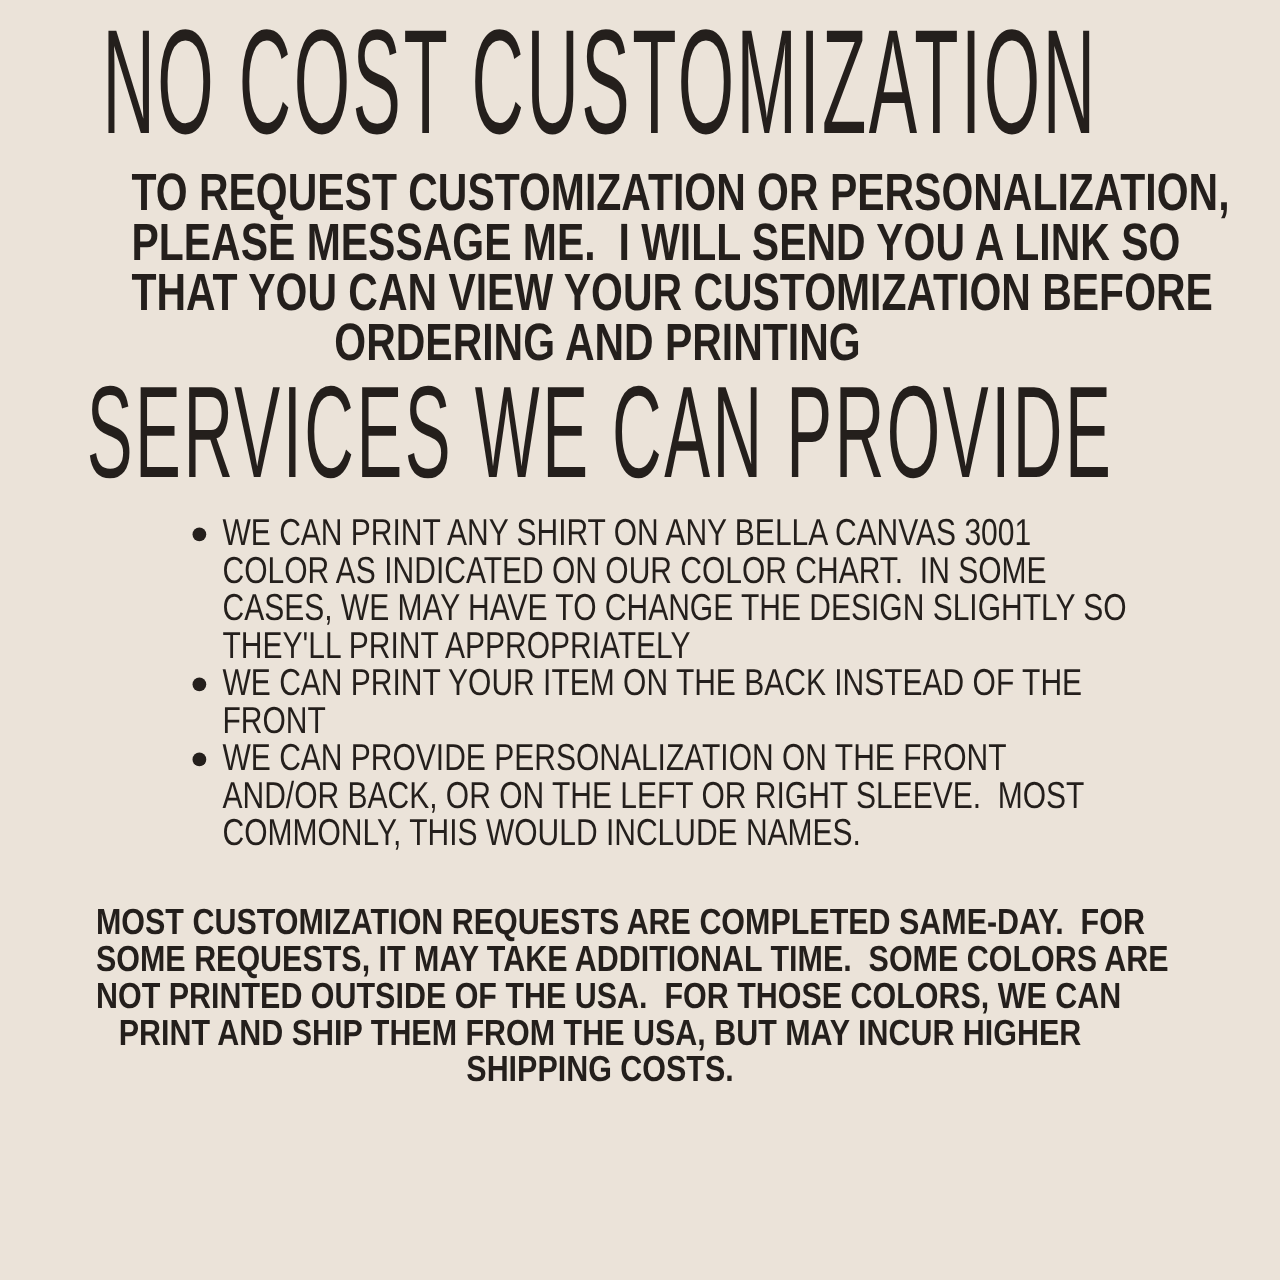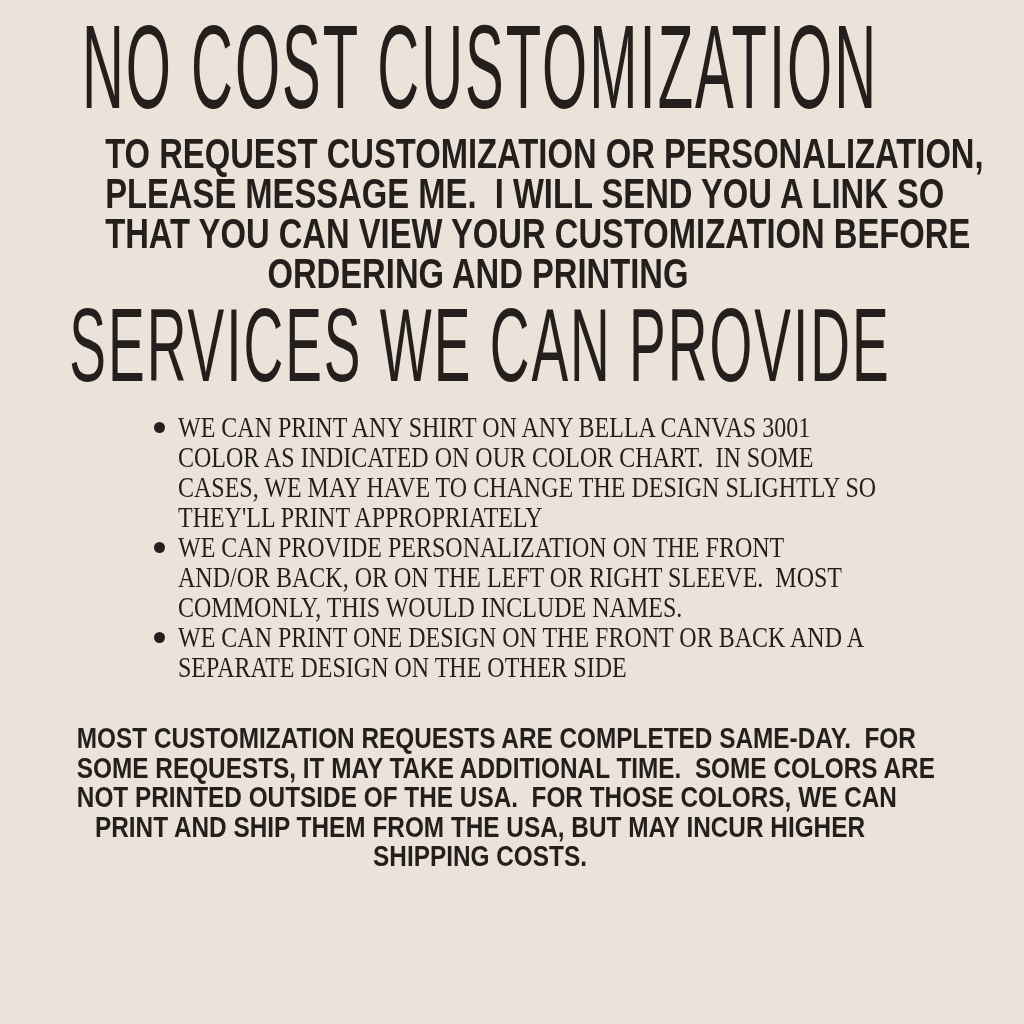--- a/index.html
+++ b/index.html
@@ -67,21 +67,20 @@
     line-height: 40px;
   }
 
   .bullets {
     list-style: none;
     margin: 6px 0 0 0;
     padding: 0 0 0 178px;
   }
   .bullets li {
     position: relative;
-    font-family: Liberation Serif, serif;
   }
   .bullets li .dot {
     position: absolute;
     left: -24px;
     top: 10px;
     width: 11px;
     height: 11px;
     border-radius: 50%;
     background: #241f1c;
   }
@@ -129,30 +128,30 @@
       <div>
           <div class="tline">WE CAN PRINT ANY SHIRT ON ANY BELLA CANVAS 3001</div>
           <div class="tline">COLOR AS INDICATED ON OUR COLOR CHART.  IN SOME</div>
           <div class="tline">CASES, WE MAY HAVE TO CHANGE THE DESIGN SLIGHTLY SO</div>
           <div class="tline">THEY'LL PRINT APPROPRIATELY</div>
         </div>
     </li>
     <li>
       <span class="dot"></span>
       <div>
-          <div class="tline">WE CAN PROVIDE PERSONALIZATION ON THE FRONT</div>
-          <div class="tline">AND/OR BACK, OR ON THE LEFT OR RIGHT SLEEVE.  MOST</div>
-          <div class="tline">COMMONLY, THIS WOULD INCLUDE NAMES.</div>
+          <div class="tline">WE CAN PRINT YOUR ITEM ON THE BACK INSTEAD OF THE</div>
+          <div class="tline">FRONT</div>
         </div>
     </li>
     <li>
       <span class="dot"></span>
       <div>
-          <div class="tline">WE CAN PRINT ONE DESIGN ON THE FRONT OR BACK AND A</div>
-          <div class="tline">SEPARATE DESIGN ON THE OTHER SIDE</div>
+          <div class="tline">WE CAN PROVIDE PERSONALIZATION ON THE FRONT</div>
+          <div class="tline">AND/OR BACK, OR ON THE LEFT OR RIGHT SLEEVE.  MOST</div>
+          <div class="tline">COMMONLY, THIS WOULD INCLUDE NAMES.</div>
         </div>
     </li>
   </ul>
 
   <div class="footnote center">
       <div class="tline">MOST CUSTOMIZATION REQUESTS ARE COMPLETED SAME-DAY.  FOR</div>
       <div class="tline">SOME REQUESTS, IT MAY TAKE ADDITIONAL TIME.  SOME COLORS ARE</div>
       <div class="tline">NOT PRINTED OUTSIDE OF THE USA.  FOR THOSE COLORS, WE CAN</div>
       <div class="tline">PRINT AND SHIP THEM FROM THE USA, BUT MAY INCUR HIGHER</div>
       <div class="tline">SHIPPING COSTS.</div>

